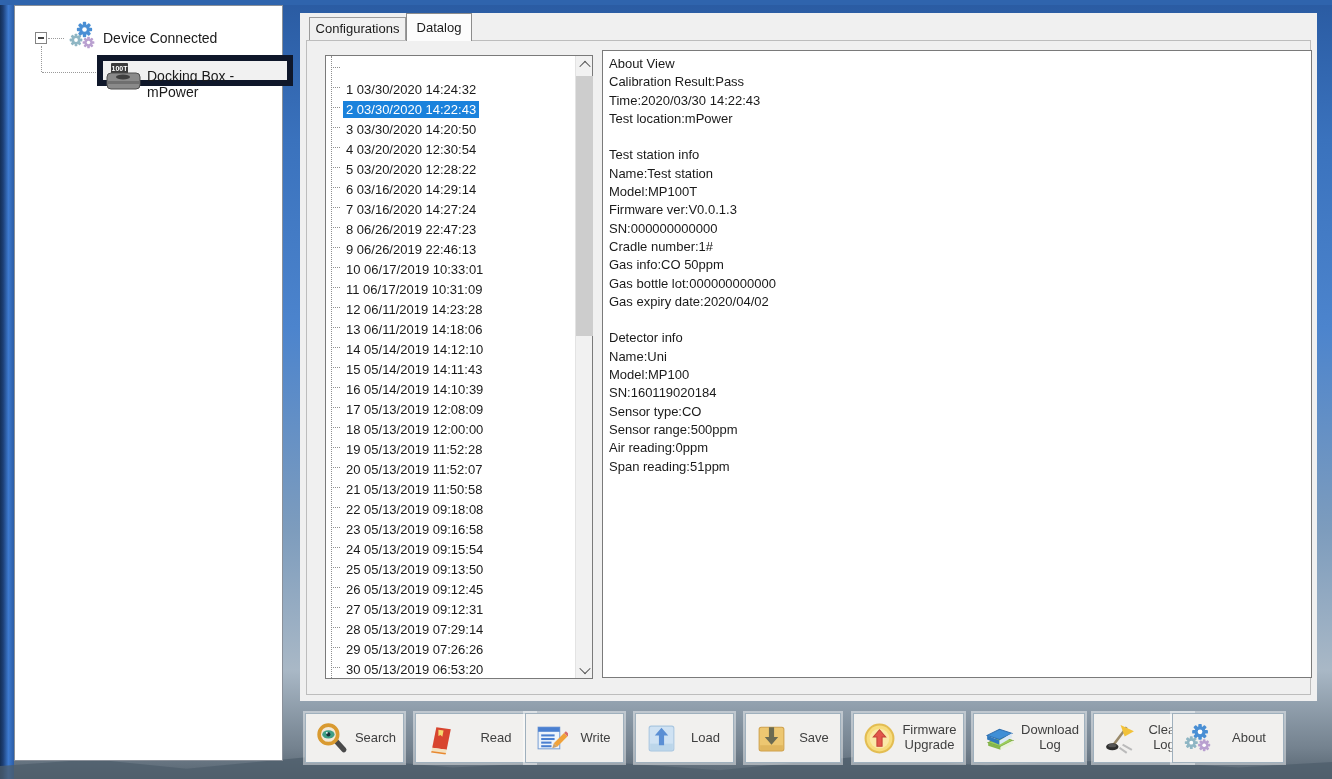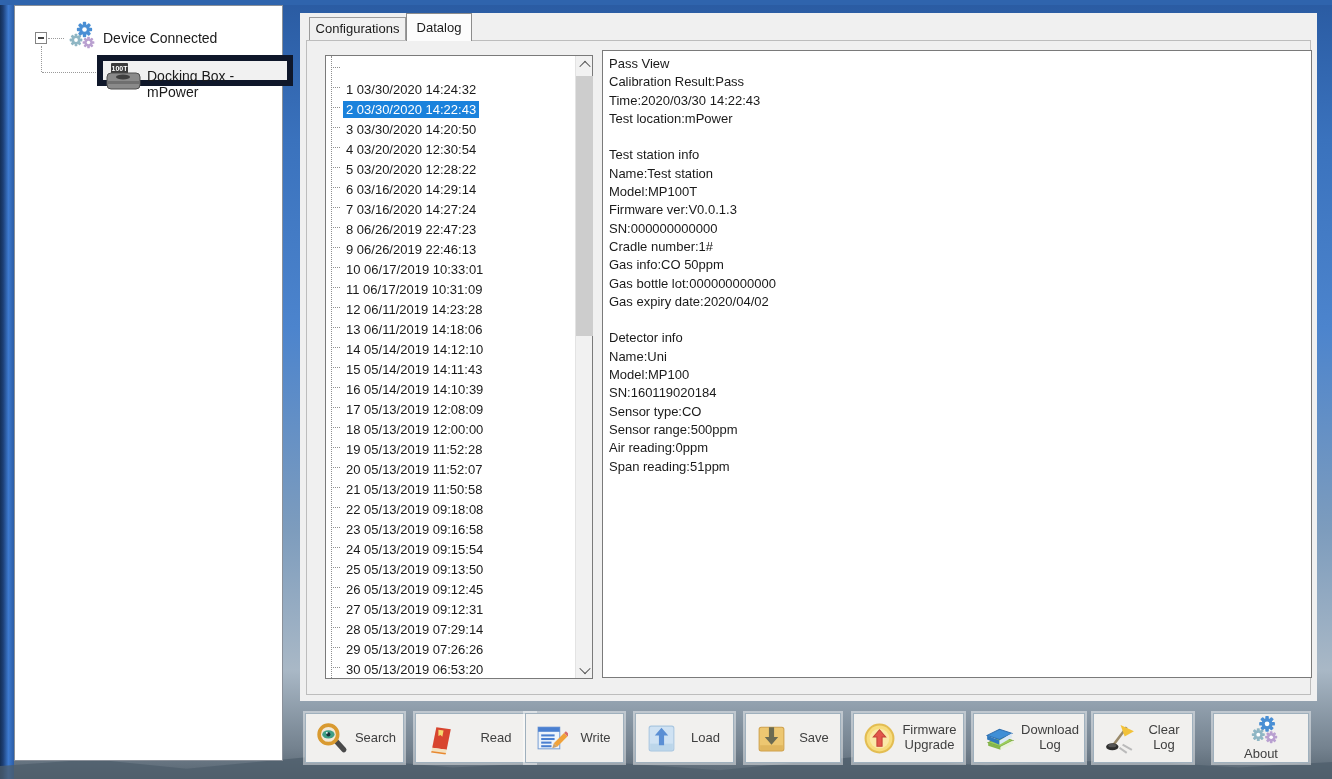--- a/index.html
+++ b/index.html
@@ -97,21 +97,21 @@
   .tb-label { flex: 1; text-align: center; white-space: pre-line; line-height: 1.15;
     padding: 0 4px; }
   .tb:nth-of-type(1) { left: 305px; width: 99px; }
   .tb:nth-of-type(2) { left: 415px; width: 120px; }
   .tb:nth-of-type(3) { left: 525px; width: 99px; }
   .tb:nth-of-type(4) { left: 635px; width: 99px; }
   .tb:nth-of-type(5) { left: 745px; width: 96px; }
   .tb:nth-of-type(6) { left: 853px; width: 111px; }
   .tb:nth-of-type(7) { left: 973px; width: 112px; }
   .tb:nth-of-type(8) { left: 1093px; width: 100px; }
-  .tb:nth-of-type(9) { left: 1213px; width: 96px; flex-direction: column; }
+  .tb:nth-of-type(9) { left: 1172px; width: 112px; }
 </style>
 </head>
 <body>
 
 <svg width="0" height="0" style="position:absolute">
   <defs>
     <symbol id="gear-shape" viewBox="-10 -10 20 20">
       <rect x="-9" y="-2" width="18" height="4" rx="1"></rect>
       <rect x="-9" y="-2" width="18" height="4" rx="1" transform="rotate(45)"></rect>
       <rect x="-9" y="-2" width="18" height="4" rx="1" transform="rotate(90)"></rect>
@@ -352,21 +352,21 @@
       </div>
     <div class="sb-thumb"></div>
     <div class="sb-btn sb-down">
         <span class="chev"></span>
       </div>
   </div>
 </div>
 
 <div class="details">
 
-    <div class="dline">Pass View</div>
+    <div class="dline">About View</div>
 
     <div class="dline">Calibration Result:Pass</div>
 
     <div class="dline">Time:2020/03/30 14:22:43</div>
 
     <div class="dline">Test location:mPower</div>
 
     <div class="dline"></div>
 
     <div class="dline">Test station info</div>

